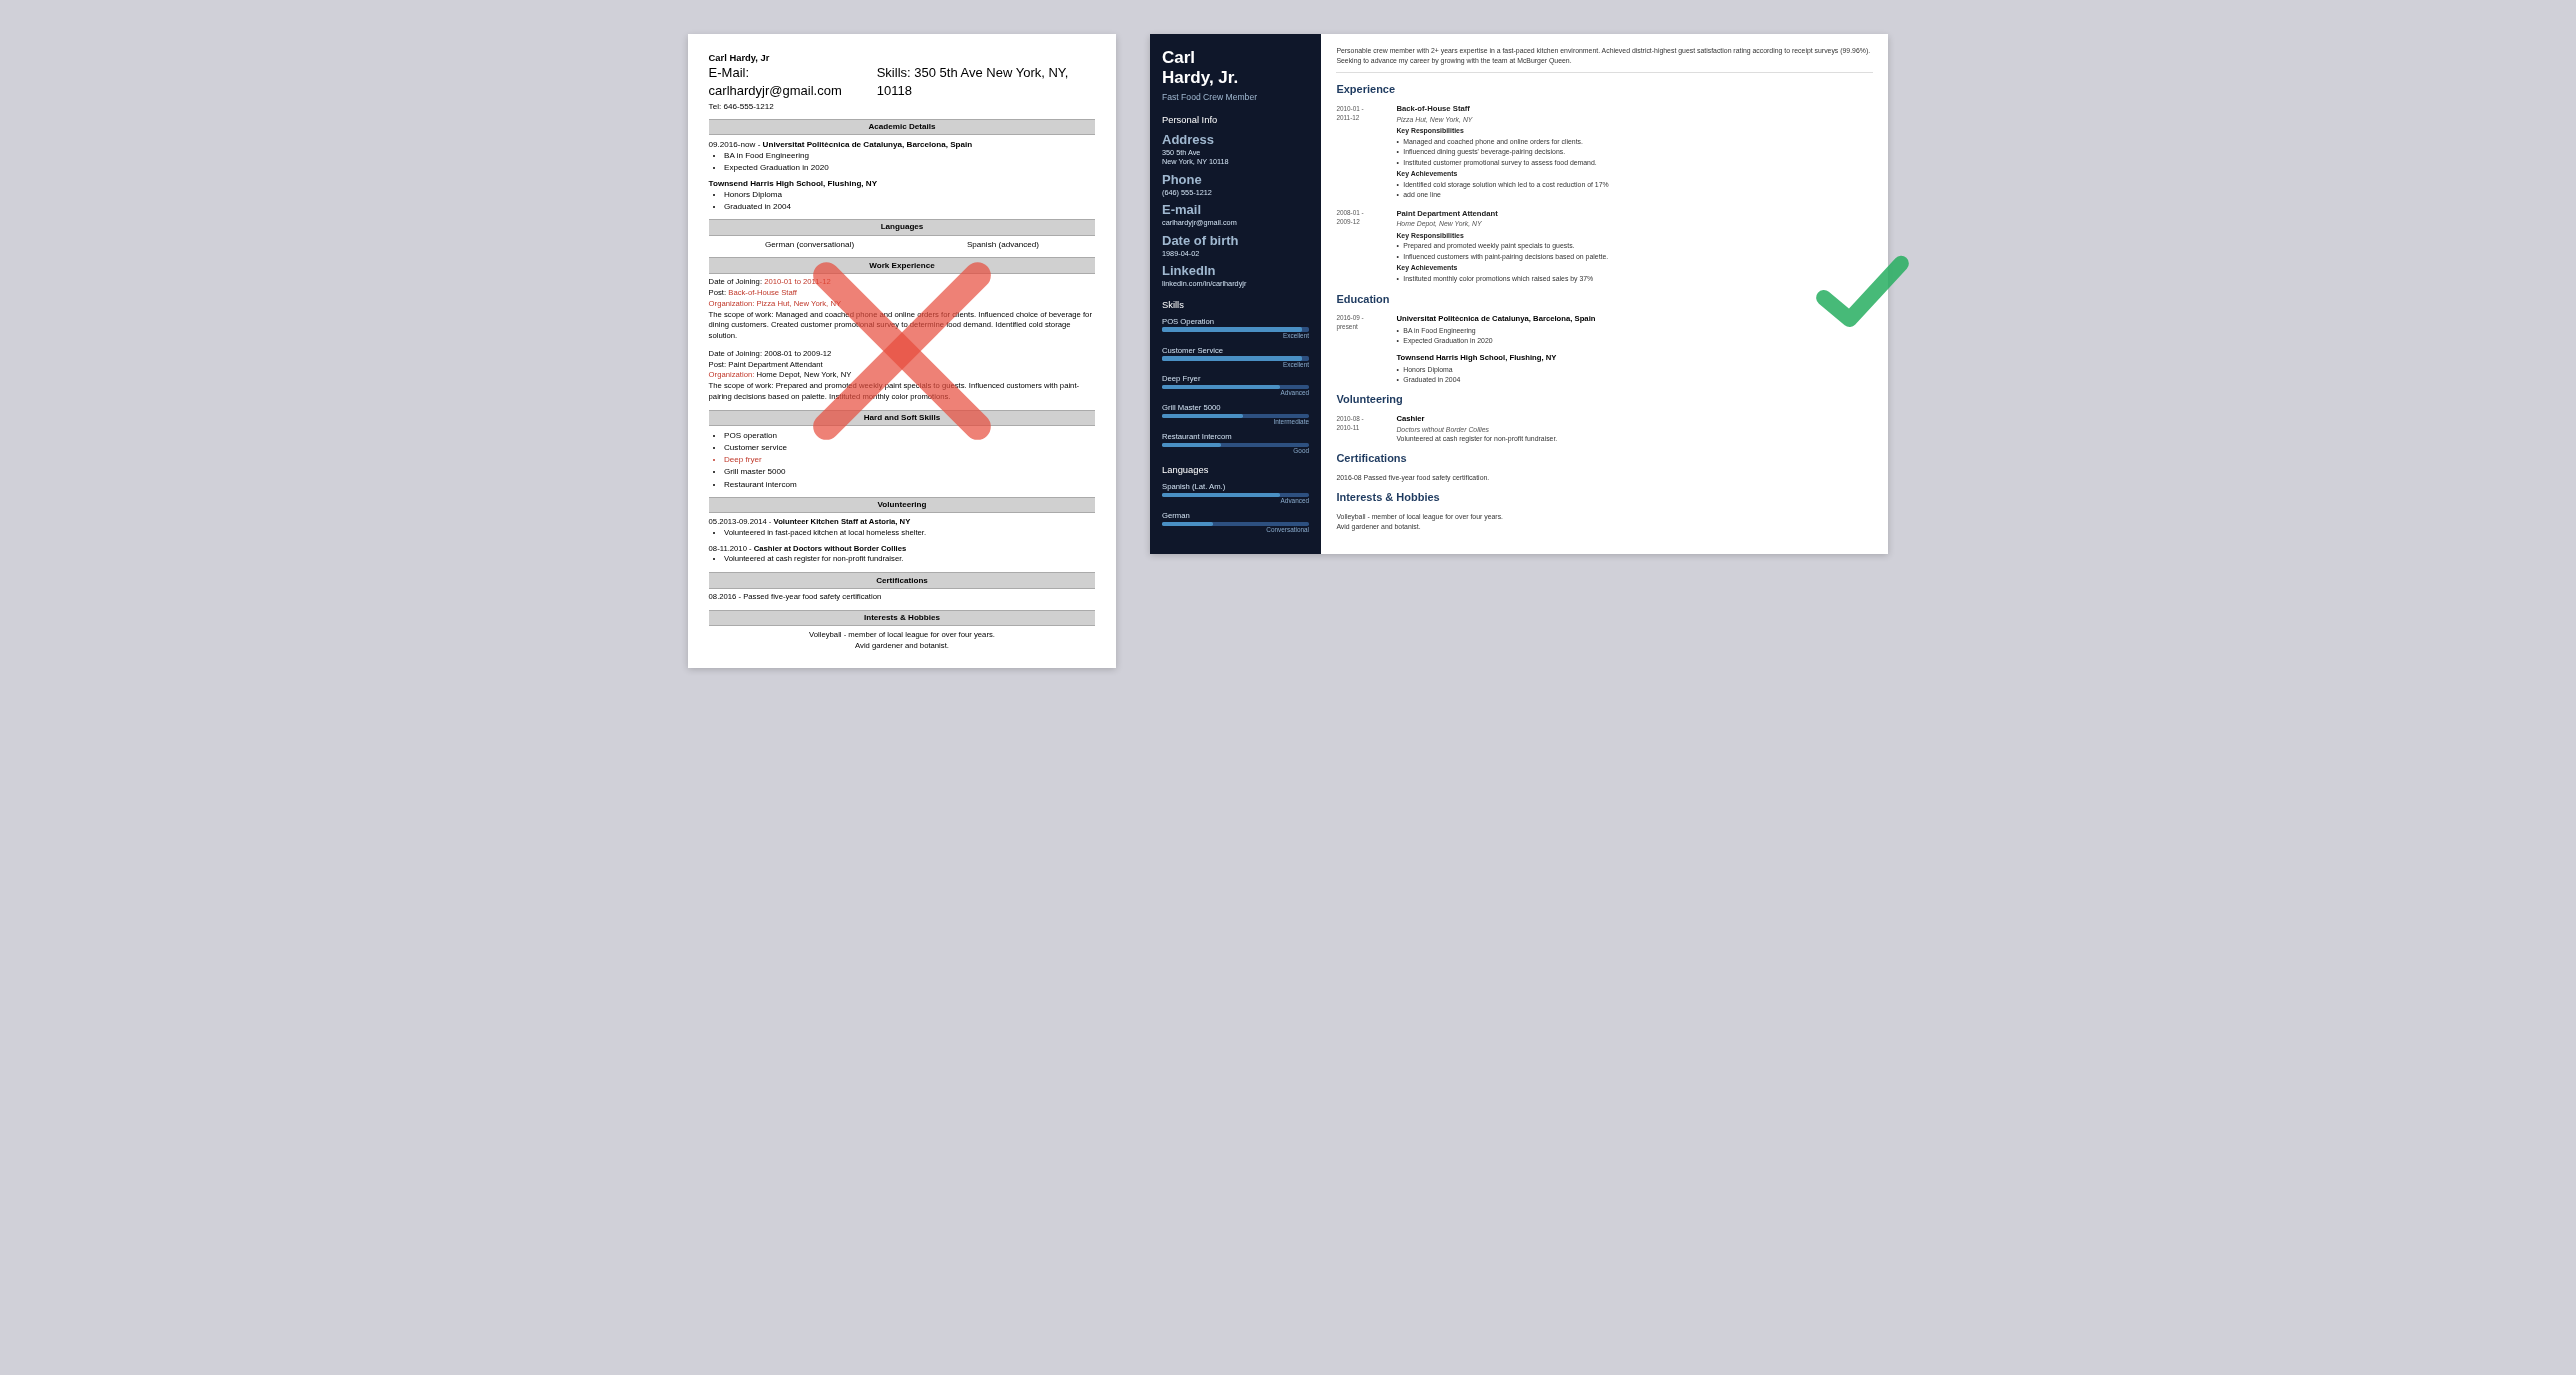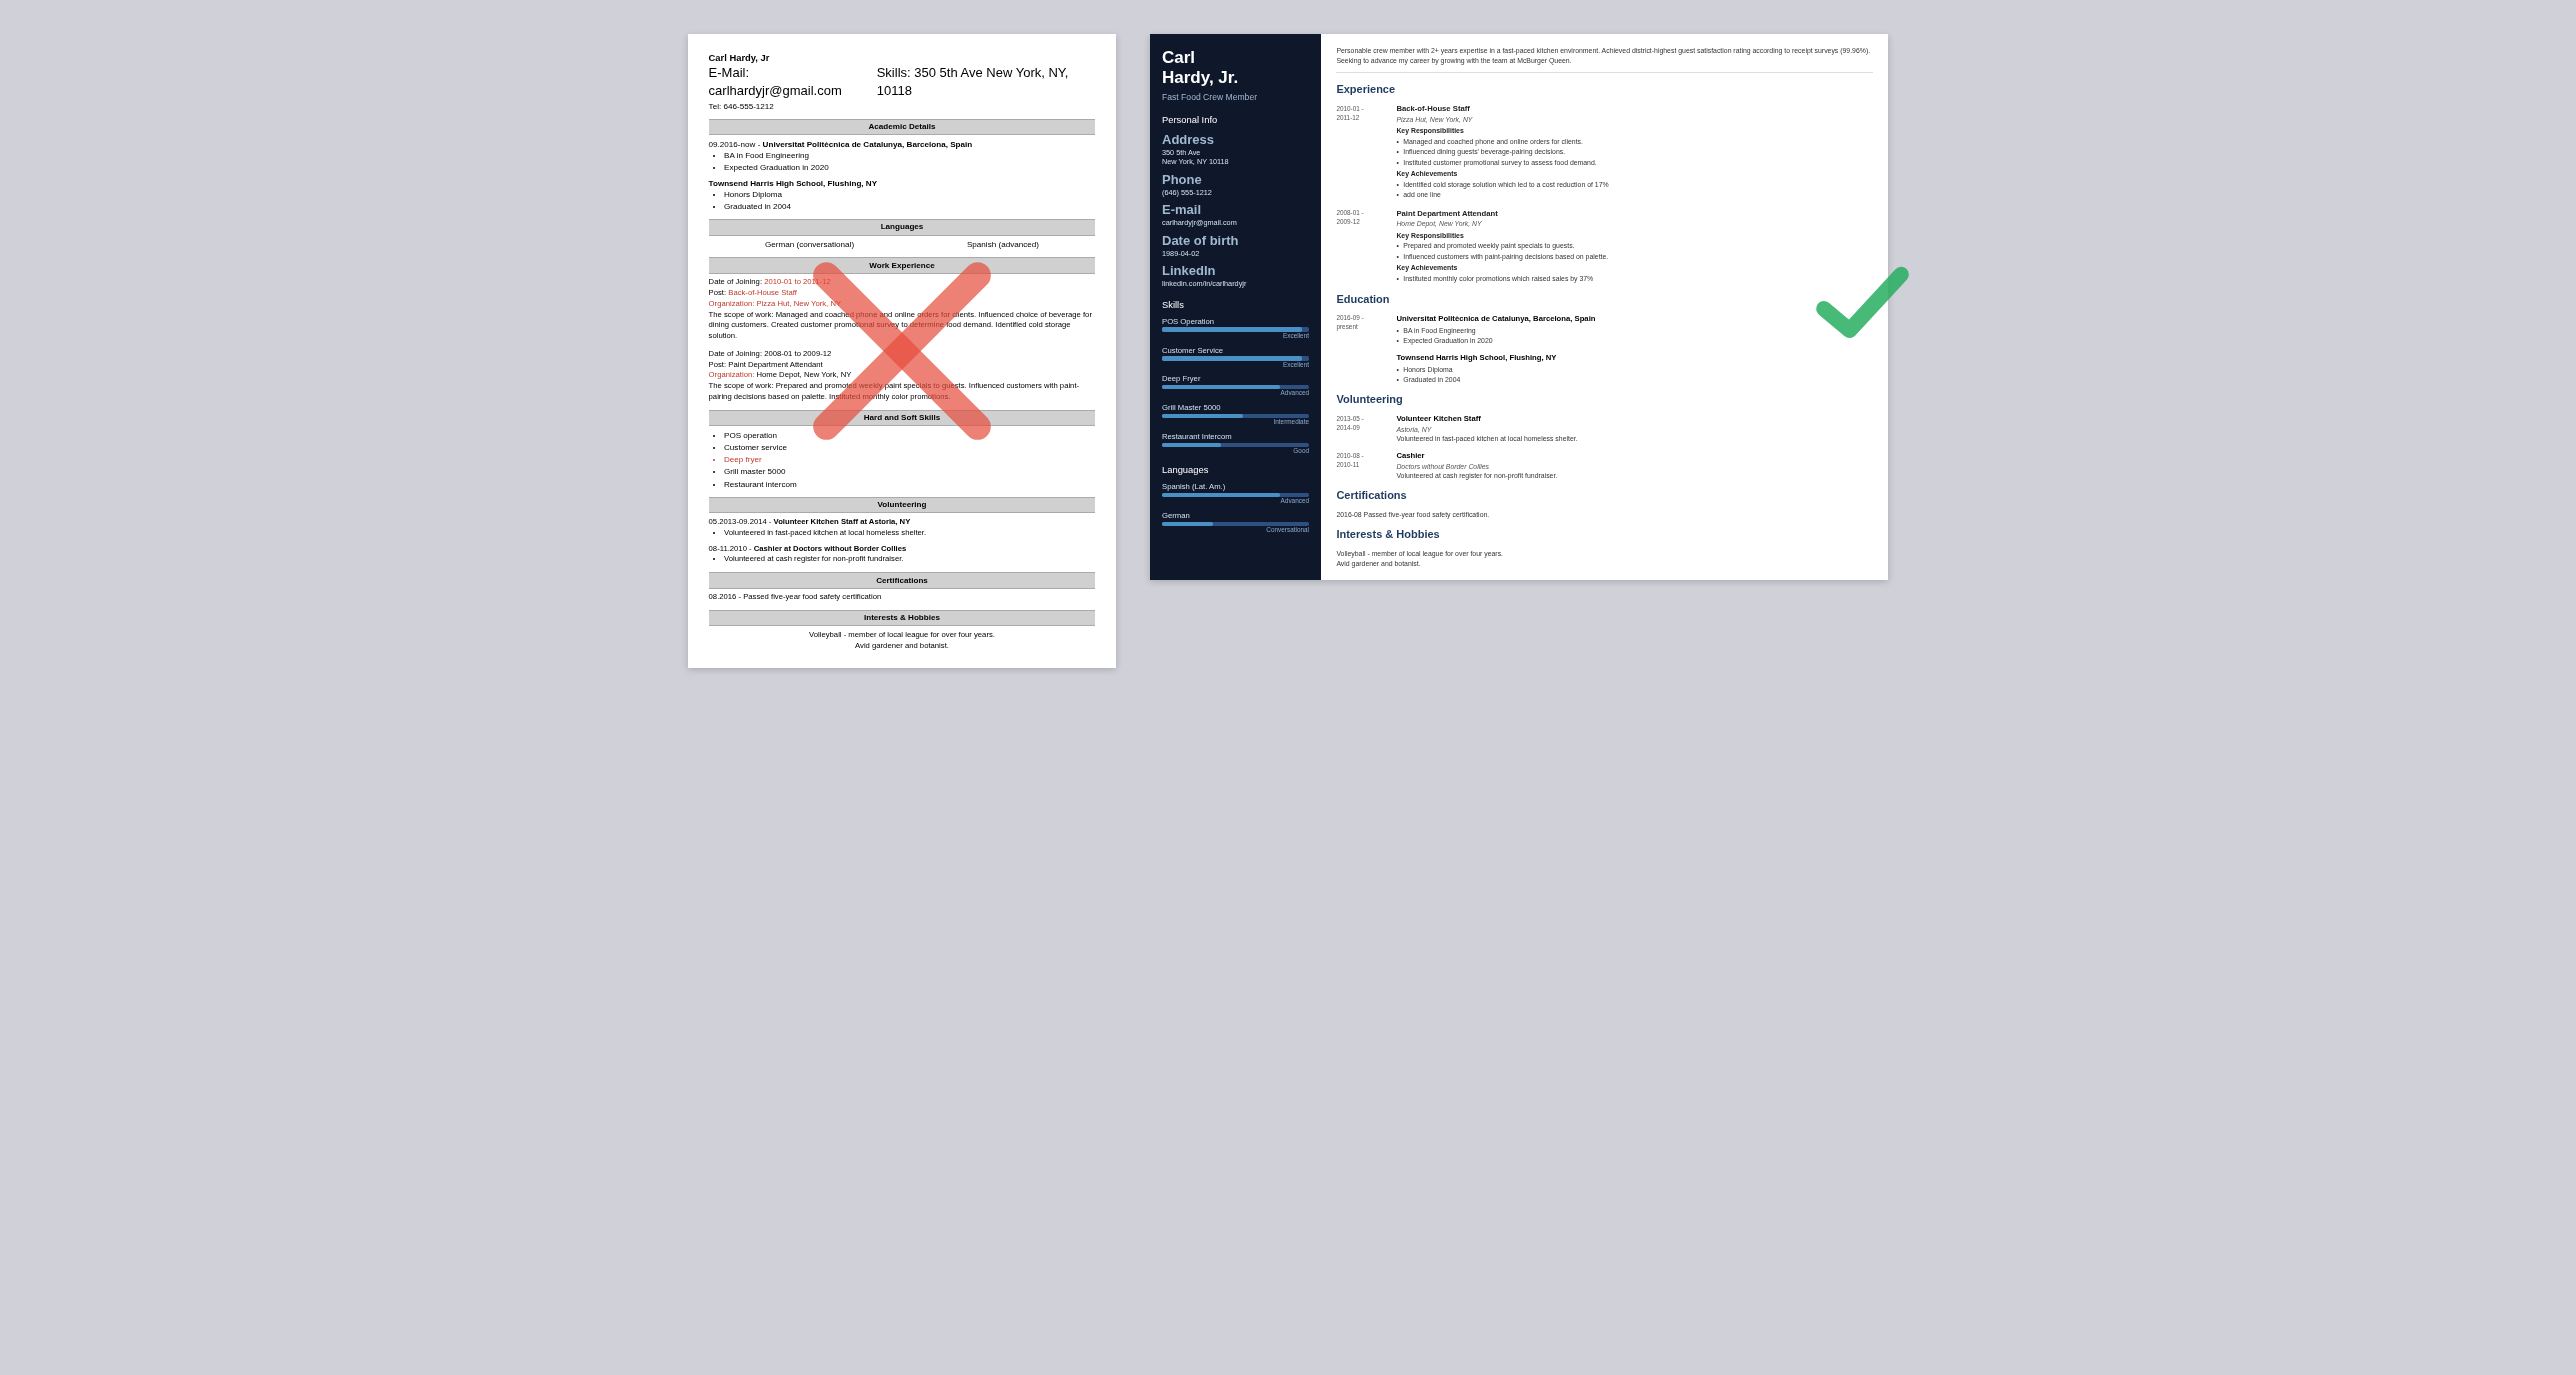--- a/index.html
+++ b/index.html
@@ -573,28 +573,20 @@
         <div class="edu-details">
           <div class="edu-school">Townsend Harris High School, Flushing, NY</div>
           <div class="bullet">Honors Diploma</div>
           <div class="bullet">Graduated in 2004</div>
         </div>
       </div>
 
       <div class="section-title">Volunteering</div>
 
       <div class="vol-entry">
-        <div class="vol-dates">2013-05 -<br>2014-09</div>
-        <div class="vol-details">
-          <div class="vol-title">Volunteer Kitchen Staff</div>
-          <div class="vol-company">Astoria, NY</div>
-          <div class="vol-text">Volunteered in fast-paced kitchen at local homeless shelter.</div>
-        </div>
-      </div>
-      <div class="vol-entry">
         <div class="vol-dates">2010-08 -<br>2010-11</div>
         <div class="vol-details">
           <div class="vol-title">Cashier</div>
           <div class="vol-company">Doctors without Border Collies</div>
           <div class="vol-text">Volunteered at cash register for non-profit fundraiser.</div>
         </div>
       </div>
 
       <div class="section-title">Certifications</div>
       <div style="font-size:6.9px; color:#333; margin-bottom:6.9px;">2016-08    Passed five-year food safety certification.</div>

